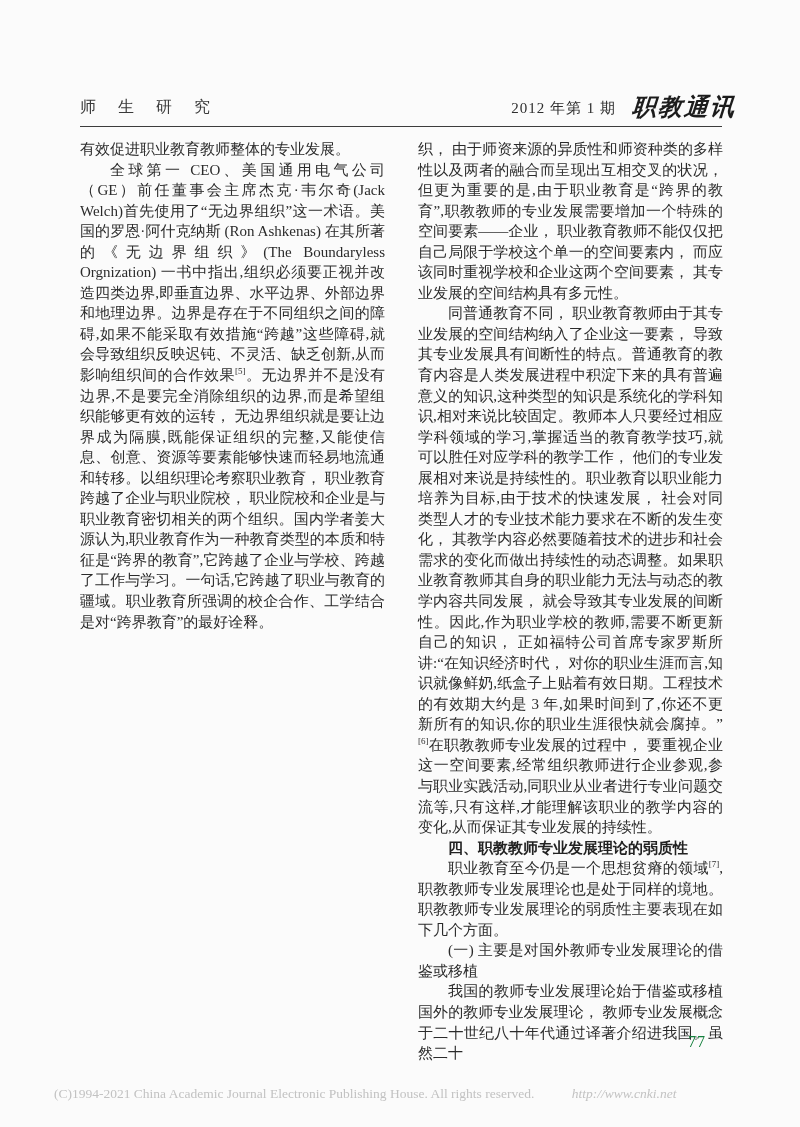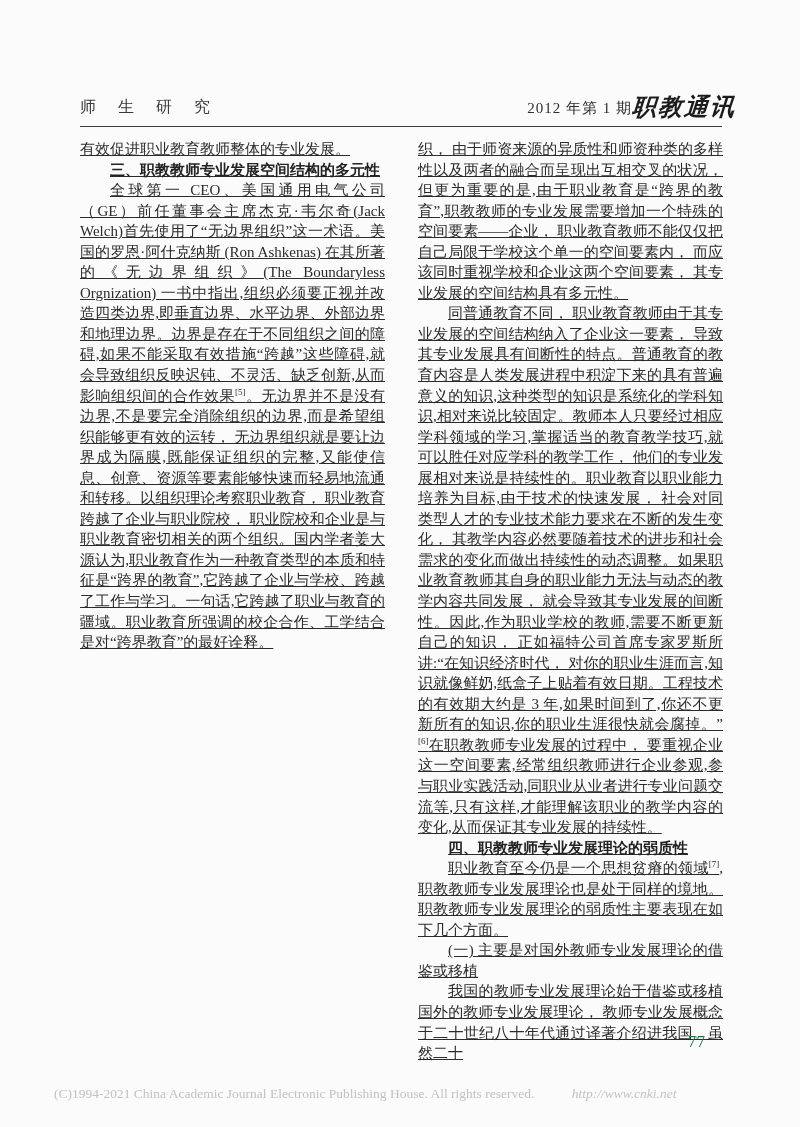--- a/index.html
+++ b/index.html
@@ -11,39 +11,39 @@
     overflow:hidden;
   }
   .page-header{
     position:absolute;left:80px;right:64px;top:96px;
     display:flex;justify-content:space-between;align-items:flex-end;
   }
   .header-left{
     font-size:16px;letter-spacing:9px;color:#3a3a3a;
   }
   .header-right{
-    display:flex;align-items:flex-end;gap:0;
+    display:flex;align-items:flex-end;gap:16px;
   }
   .issue{
     font-size:15px;color:#2e2e2e;letter-spacing:1px;
   }
   .logo{
     font-family:"DejaVu Serif", serif;
     font-weight:bold;font-style:italic;
     font-size:24px;line-height:22px;color:#1c1c1c;
     letter-spacing:2px;
     transform:skewX(-4deg);
   }
   .header-rule{
     position:absolute;left:80px;right:78px;top:126px;
     border-top:1.5px solid #3c3c3c;height:0;
   }
   .columns{
     position:absolute;left:80px;top:139px;width:643px;
-    display:flex;gap:33px;text-decoration:underline;
+    display:flex;gap:33px;
   }
   .col{
     width:314px;
     font-size:15px;line-height:20.55px;
     text-align:justify;text-justify:inter-ideograph;
   }
   .para{margin:0;text-indent:2em;}
   .para.body-cont{text-indent:0;}
   .para.heading{
     font-family:"Liberation Sans", sans-serif;
@@ -76,21 +76,20 @@
     <span class="issue">2012 年第 1 期</span>
     <span class="logo">职教通讯</span>
   </div>
 </div>
 
 <div class="header-rule"></div>
 
 <div class="columns">
   <div class="col">
       <p class="para body-cont"><span>有效促进职业教育教师整体的专业发展。</span></p>
-      <p class="para heading"><span>三、职教教师专业发展空间结构的多元性</span></p>
       <p class="para body"><span>全球第一 CEO、美国通用电气公司（GE）前任董事会主席杰克·韦尔奇(Jack Welch)首先使用了“无边界组织”这一术语。美国的罗恩·阿什克纳斯 (Ron Ashkenas) 在其所著的《无边界组织》(The Boundaryless Orgnization) 一书中指出,组织必须要正视并改造四类边界,即垂直边界、水平边界、外部边界和地理边界。边界是存在于不同组织之间的障碍,如果不能采取有效措施“跨越”这些障碍,就会导致组织反映迟钝、不灵活、缺乏创新,从而影响组织间的合作效果</span><sup>[5]</sup><span>。无边界并不是没有边界,不是要完全消除组织的边界,而是希望组织能够更有效的运转， 无边界组织就是要让边界成为隔膜,既能保证组织的完整,又能使信息、创意、资源等要素能够快速而轻易地流通和转移。以组织理论考察职业教育， 职业教育跨越了企业与职业院校， 职业院校和企业是与职业教育密切相关的两个组织。国内学者姜大源认为,职业教育作为一种教育类型的本质和特征是“跨界的教育”,它跨越了企业与学校、跨越了工作与学习。一句话,它跨越了职业与教育的疆域。职业教育所强调的校企合作、工学结合是对“跨界教育”的最好诠释。</span></p>
     </div>
   <div class="col">
       <p class="para body-cont"><span>织， 由于师资来源的异质性和师资种类的多样性以及两者的融合而呈现出互相交叉的状况， 但更为重要的是,由于职业教育是“跨界的教育”,职教教师的专业发展需要增加一个特殊的空间要素——企业， 职业教育教师不能仅仅把自己局限于学校这个单一的空间要素内， 而应该同时重视学校和企业这两个空间要素， 其专业发展的空间结构具有多元性。</span></p>
       <p class="para body"><span>同普通教育不同， 职业教育教师由于其专业发展的空间结构纳入了企业这一要素， 导致其专业发展具有间断性的特点。普通教育的教育内容是人类发展进程中积淀下来的具有普遍意义的知识,这种类型的知识是系统化的学科知识,相对来说比较固定。教师本人只要经过相应学科领域的学习,掌握适当的教育教学技巧,就可以胜任对应学科的教学工作， 他们的专业发展相对来说是持续性的。职业教育以职业能力培养为目标,由于技术的快速发展， 社会对同类型人才的专业技术能力要求在不断的发生变化， 其教学内容必然要随着技术的进步和社会需求的变化而做出持续性的动态调整。如果职业教育教师其自身的职业能力无法与动态的教学内容共同发展， 就会导致其专业发展的间断性。因此,作为职业学校的教师,需要不断更新自己的知识， 正如福特公司首席专家罗斯所讲:“在知识经济时代， 对你的职业生涯而言,知识就像鲜奶,纸盒子上贴着有效日期。工程技术的有效期大约是 3 年,如果时间到了,你还不更新所有的知识,你的职业生涯很快就会腐掉。”</span><sup>[6]</sup><span>在职教教师专业发展的过程中， 要重视企业这一空间要素,经常组织教师进行企业参观,参与职业实践活动,同职业从业者进行专业问题交流等,只有这样,才能理解该职业的教学内容的变化,从而保证其专业发展的持续性。</span></p>
       <p class="para heading"><span>四、职教教师专业发展理论的弱质性</span></p>
       <p class="para body"><span>职业教育至今仍是一个思想贫瘠的领域</span><sup>[7]</sup><span>,职教教师专业发展理论也是处于同样的境地。职教教师专业发展理论的弱质性主要表现在如下几个方面。</span></p>
       <p class="para subheading"><span>(一) 主要是对国外教师专业发展理论的借鉴或移植</span></p>
       <p class="para body"><span>我国的教师专业发展理论始于借鉴或移植国外的教师专业发展理论， 教师专业发展概念于二十世纪八十年代通过译著介绍进我国。虽然二十</span></p>
     </div>

